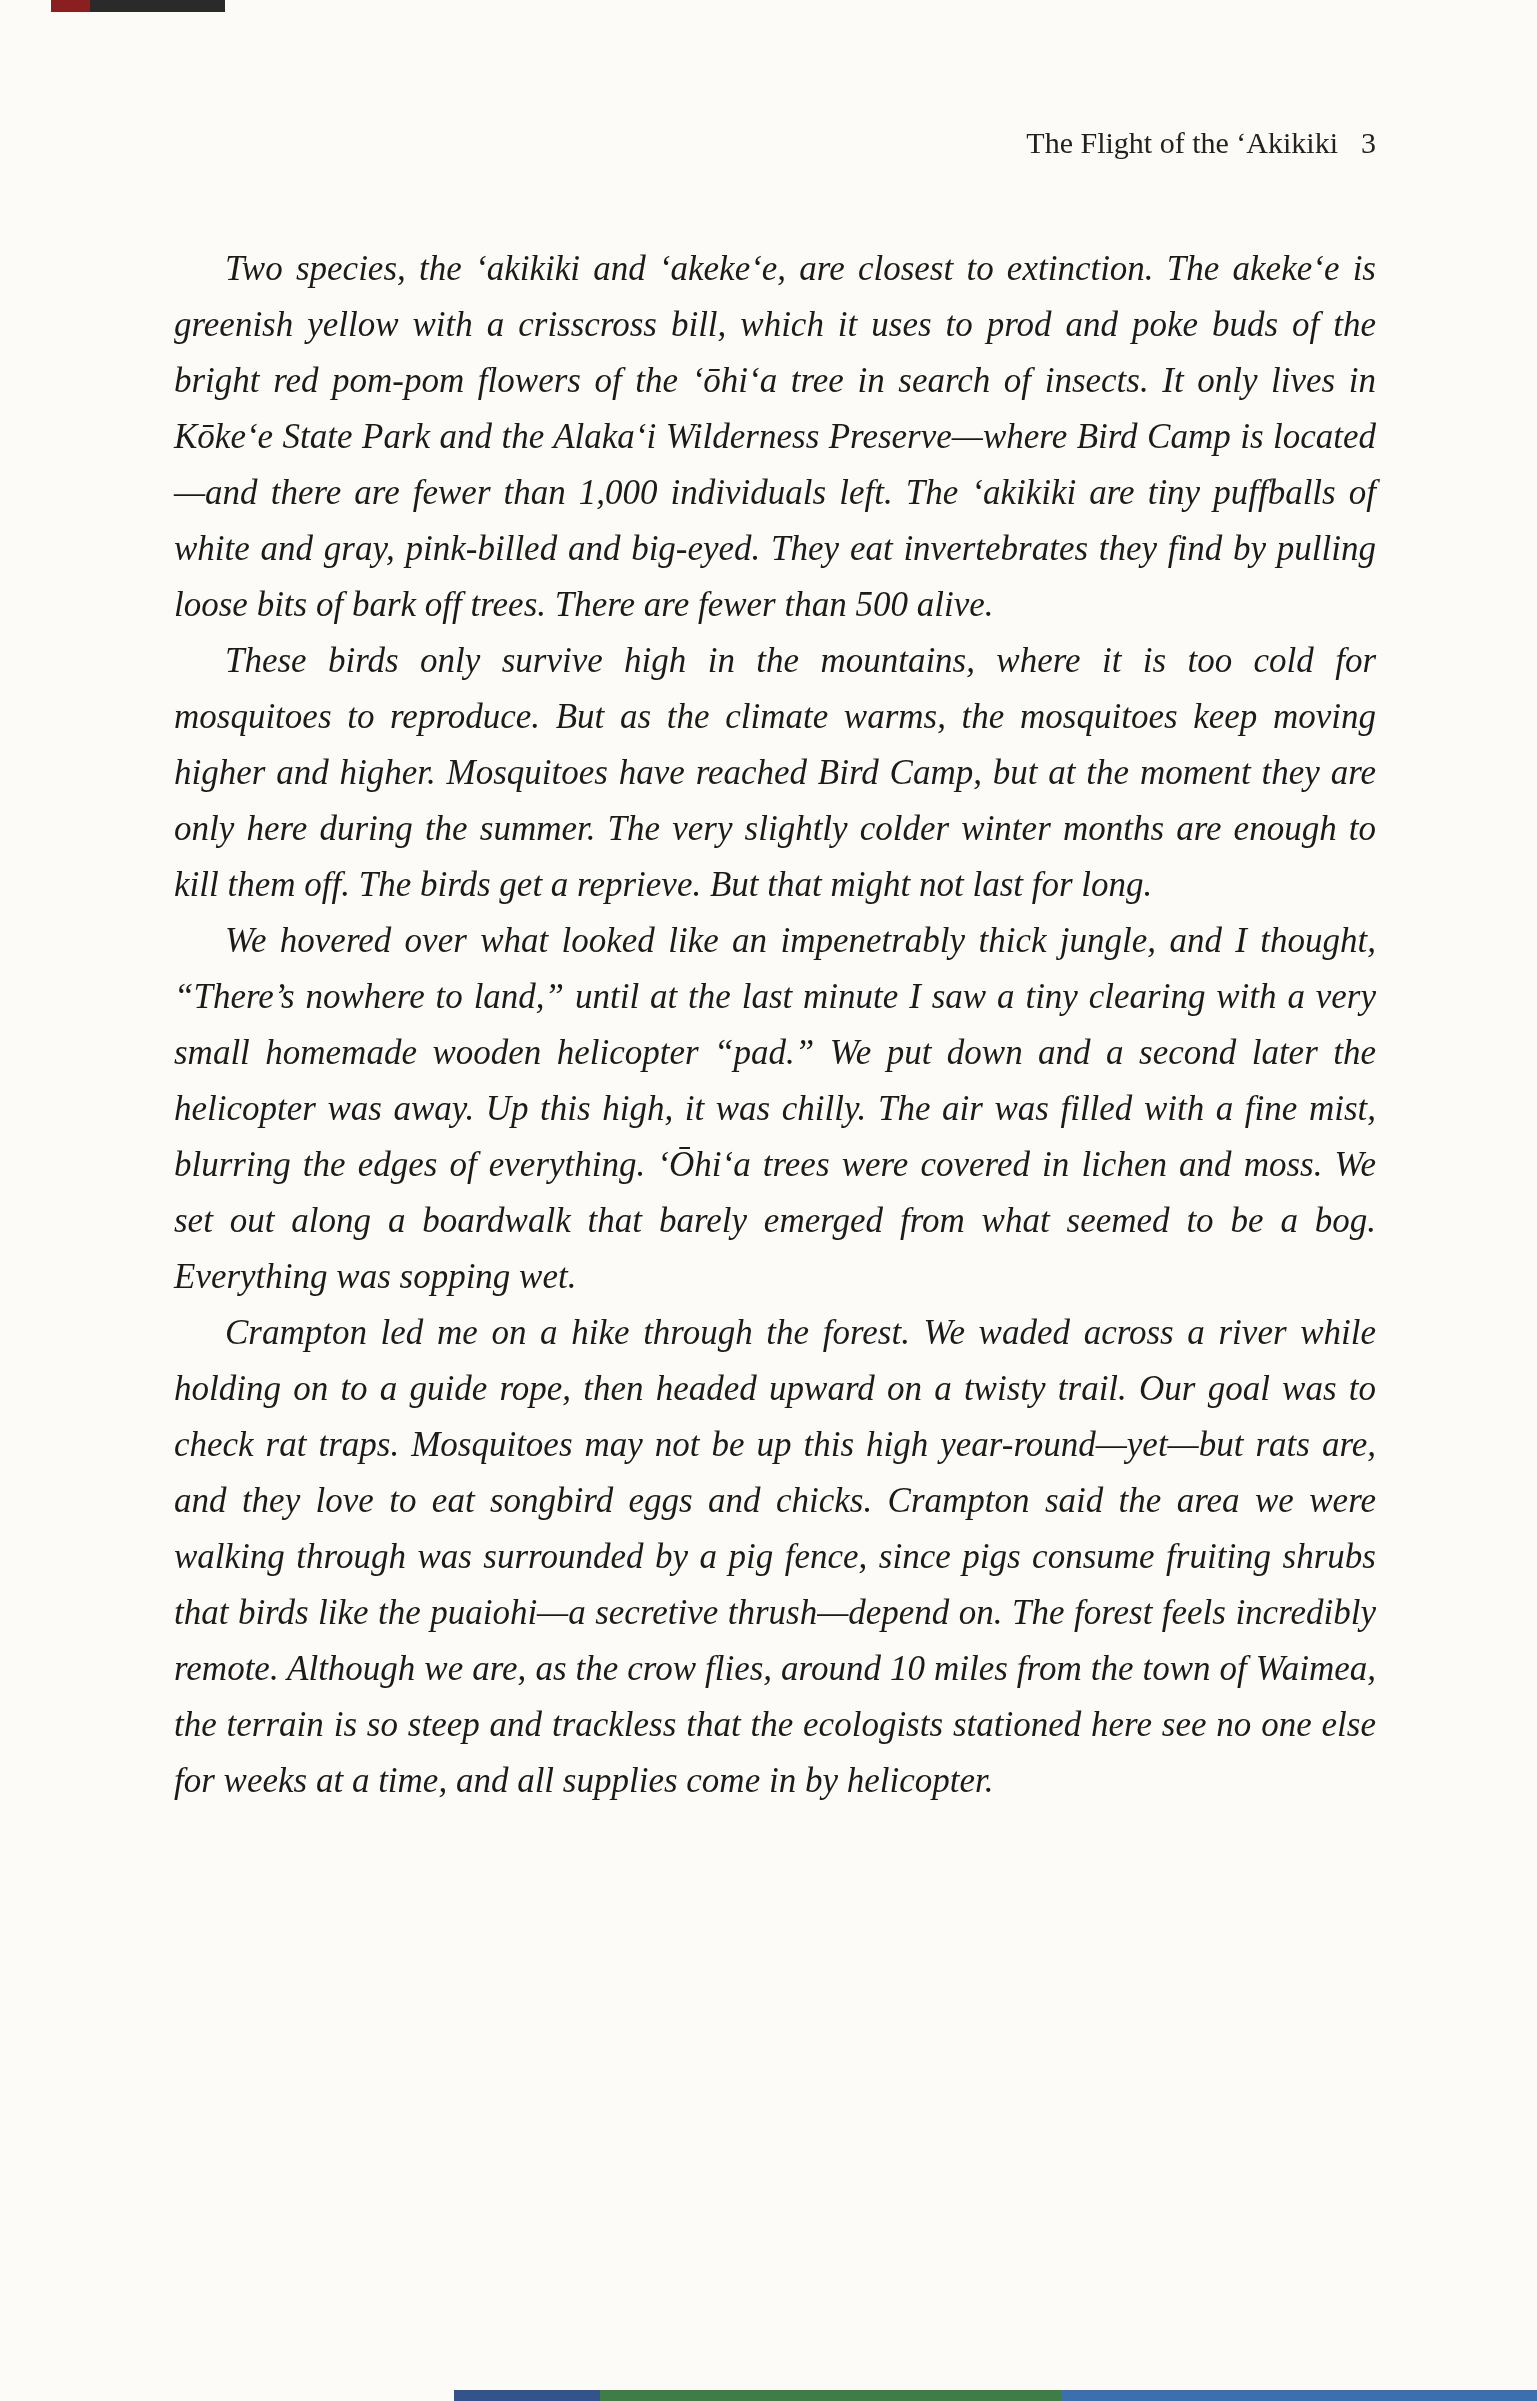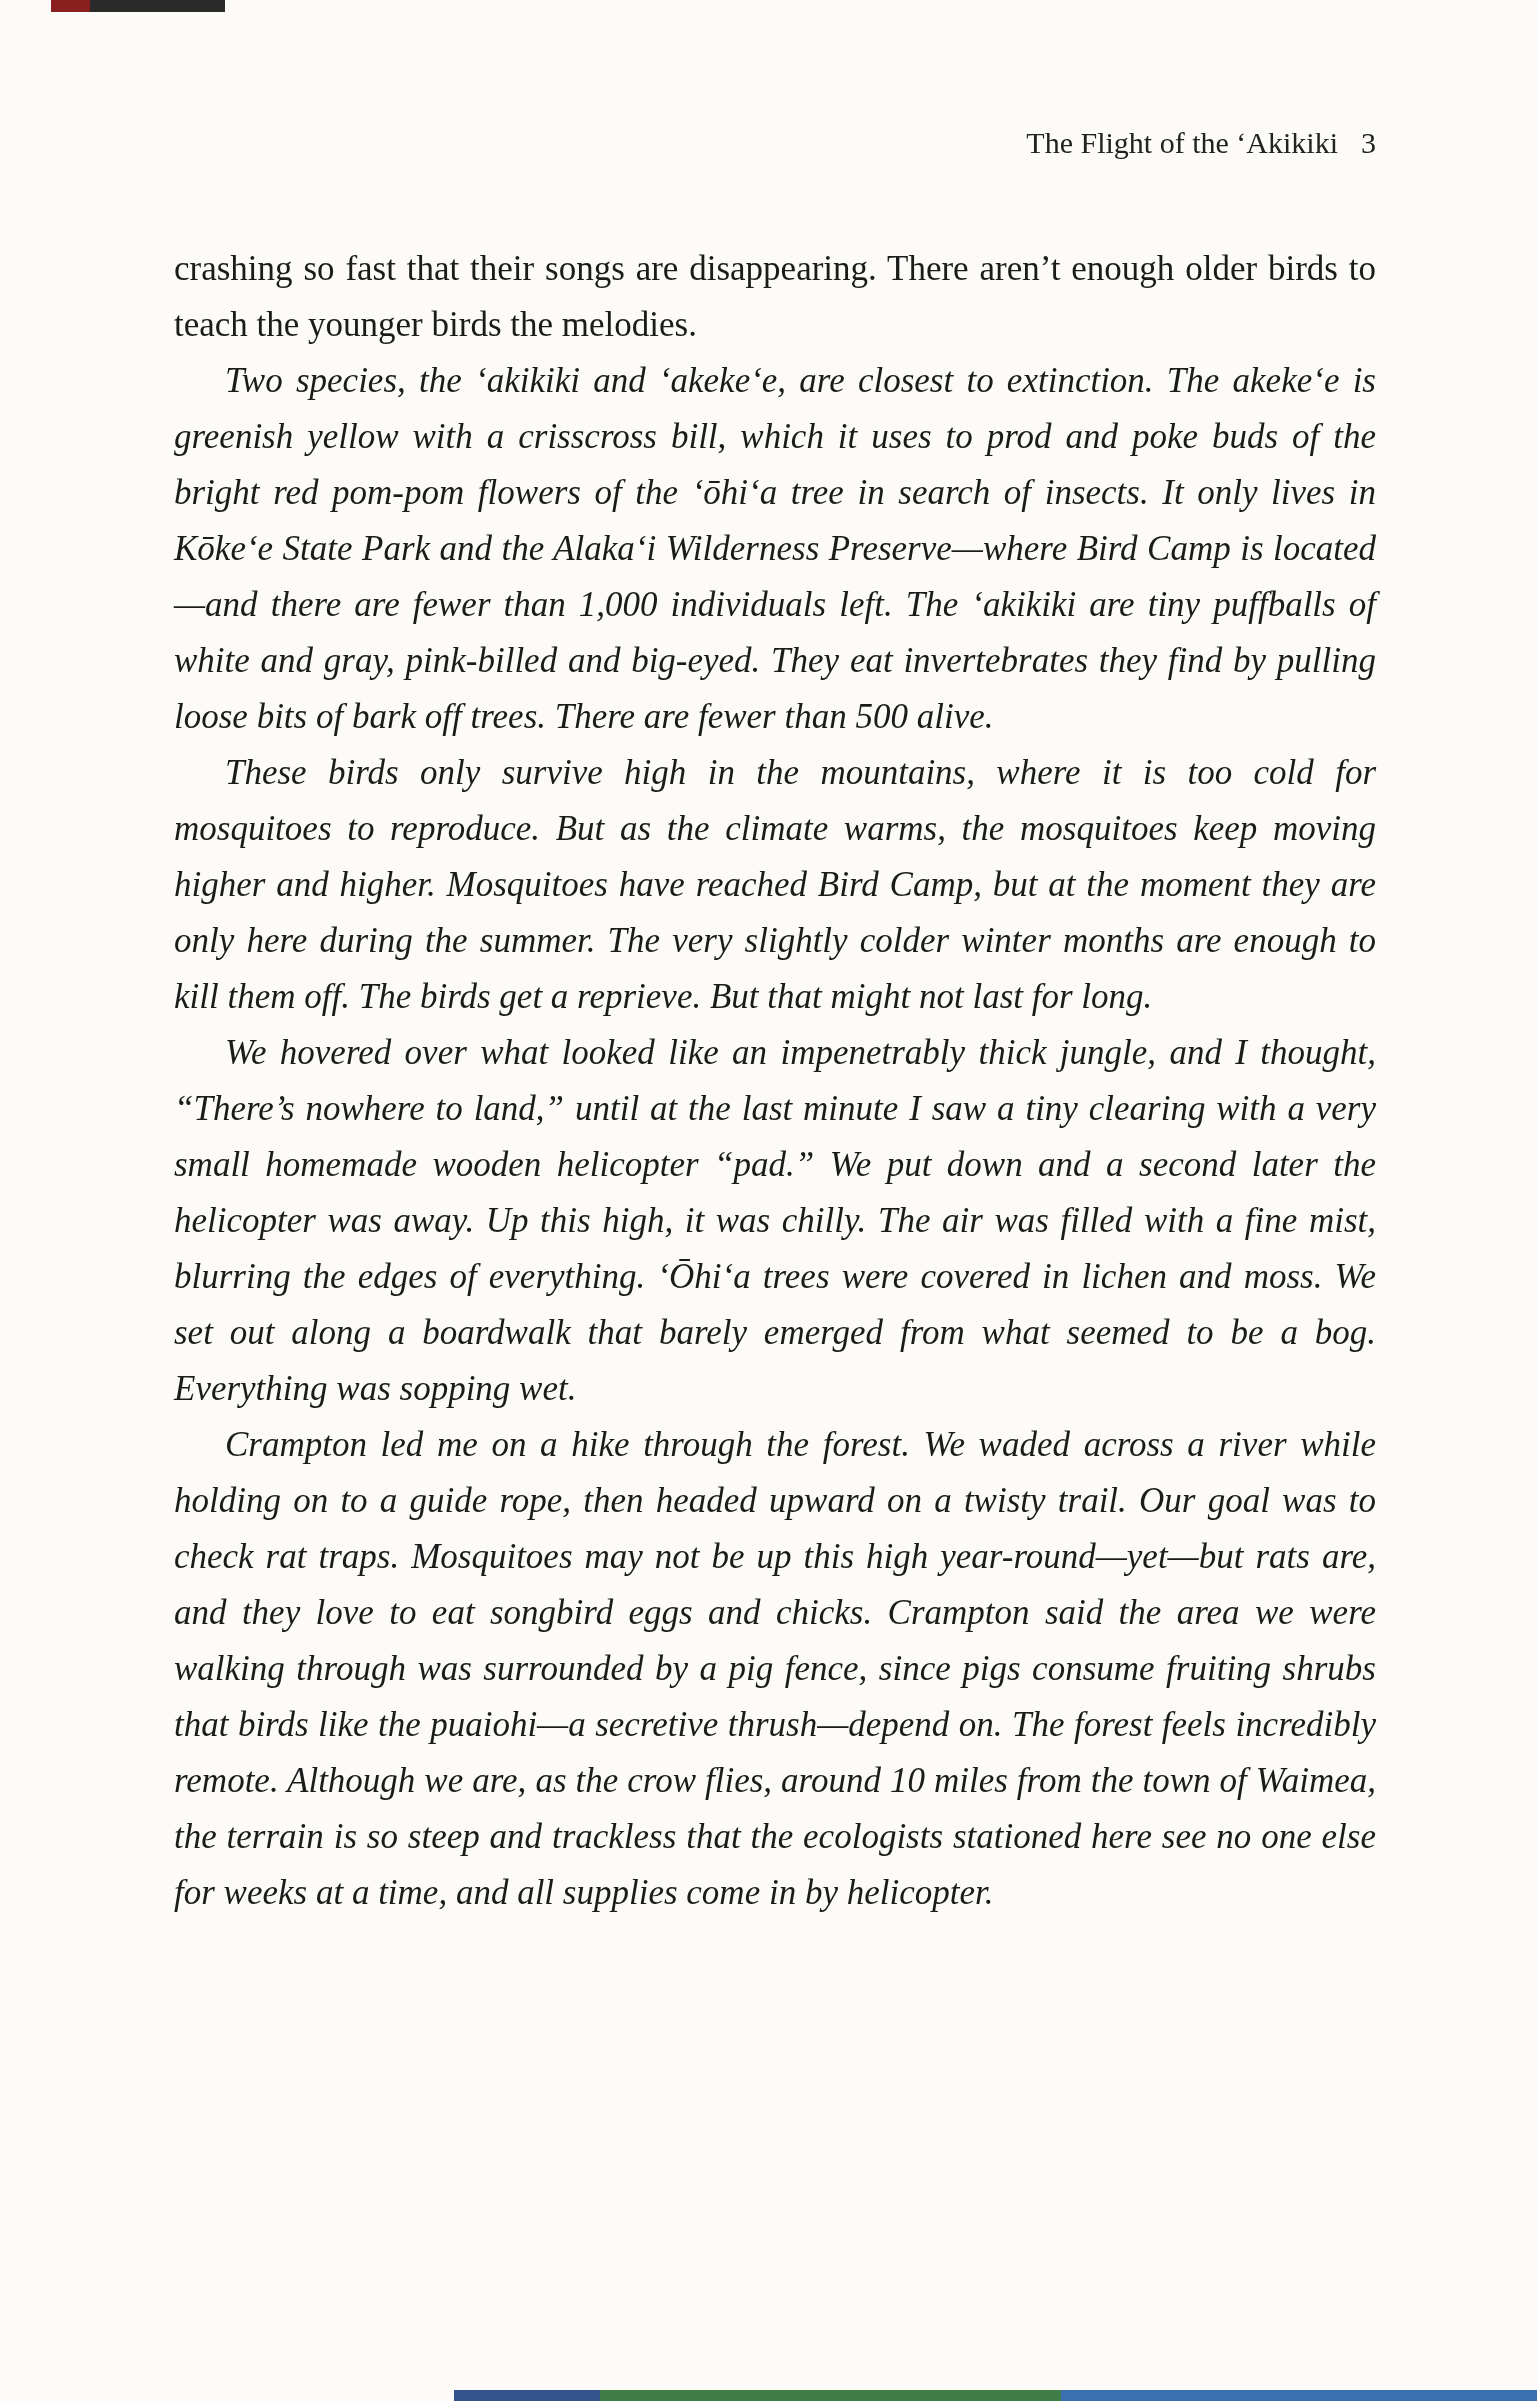--- a/index.html
+++ b/index.html
@@ -89,21 +89,20 @@
 
   <div class="artifact artifact-top-red"></div>
   <div class="artifact artifact-top-black"></div>
 
   <header class="running-head">
     <span>The Flight of the ʻAkikiki</span>
     <span class="page-number">3</span>
   </header>
 
   <main class="text-block">
-    <p class="no-indent">crashing so fast that their songs are disappearing. There aren’t enough older birds to teach the younger birds the melodies.</p>
     <p class="indent">Two species, the ʻakikiki and ʻakekeʻe, are closest to extinction. The akekeʻe is greenish yellow with a crisscross bill, which it uses to prod and poke buds of the bright red pom-pom flowers of the ʻōhiʻa tree in search of insects. It only lives in Kōkeʻe State Park and the Alakaʻi Wilderness Preserve—where Bird Camp is located—and there are fewer than 1,000 individuals left. The ʻakikiki are tiny puffballs of white and gray, pink-billed and big-eyed. They eat invertebrates they find by pulling loose bits of bark off trees. There are fewer than 500 alive.</p>
     <p class="indent">These birds only survive high in the mountains, where it is too cold for mosquitoes to reproduce. But as the climate warms, the mosquitoes keep moving higher and higher. Mosquitoes have reached Bird Camp, but at the moment they are only here during the summer. The very slightly colder winter months are enough to kill them off. The birds get a reprieve. But that might not last for long.</p>
     <p class="indent">We hovered over what looked like an impenetrably thick jungle, and I thought, “There’s nowhere to land,” until at the last minute I saw a tiny clearing with a very small homemade wooden helicopter “pad.” We put down and a second later the helicopter was away. Up this high, it was chilly. The air was filled with a fine mist, blurring the edges of everything. ʻŌhiʻa trees were covered in lichen and moss. We set out along a boardwalk that barely emerged from what seemed to be a bog. Everything was sopping wet.</p>
     <p class="indent">Crampton led me on a hike through the forest. We waded across a river while holding on to a guide rope, then headed upward on a twisty trail. Our goal was to check rat traps. Mosquitoes may not be up this high year-round—yet—but rats are, and they love to eat songbird eggs and chicks. Crampton said the area we were walking through was surrounded by a pig fence, since pigs consume fruiting shrubs that birds like the puaiohi—a secretive thrush—depend on. The forest feels incredibly remote. Although we are, as the crow flies, around 10 miles from the town of Waimea, the terrain is so steep and trackless that the ecologists stationed here see no one else for weeks at a time, and all supplies come in by helicopter.</p>
   </main>
 
   <div class="artifact artifact-bottom-navy"></div>
   <div class="artifact artifact-bottom-green"></div>
   <div class="artifact artifact-bottom-blue"></div>
 

